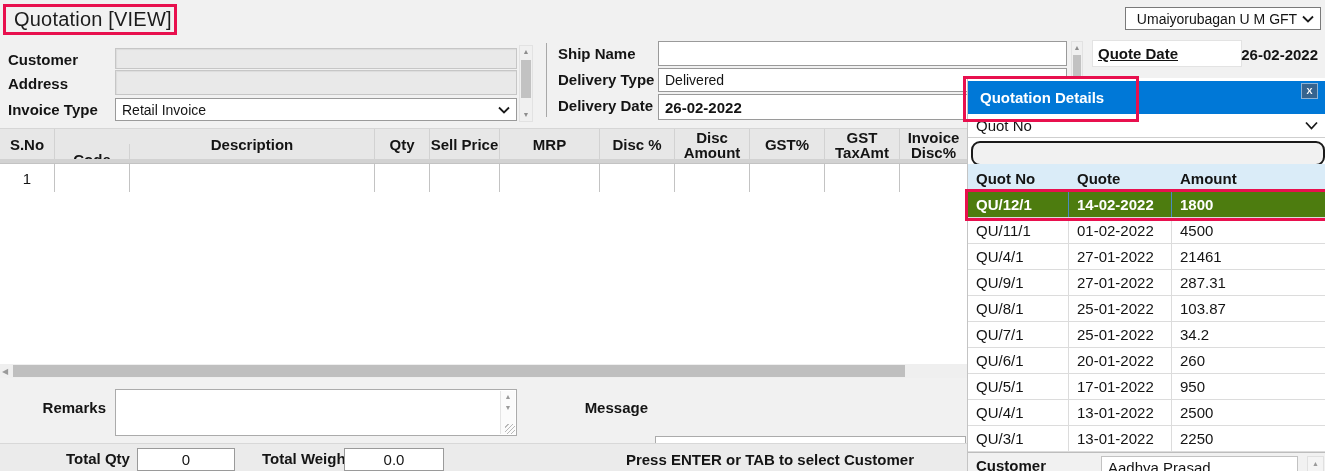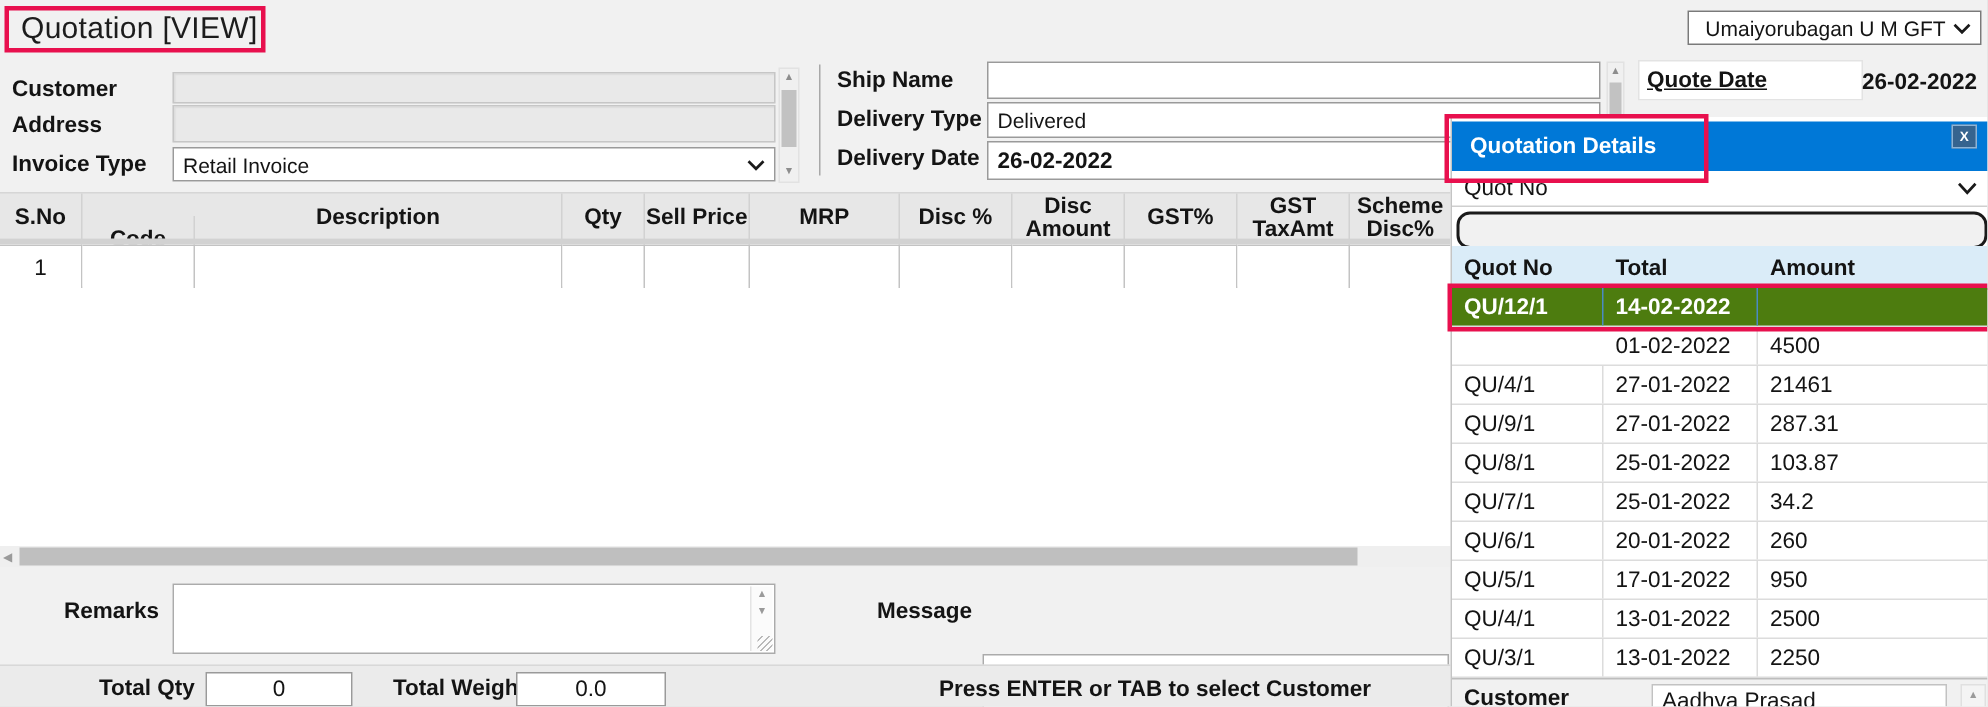--- a/index.html
+++ b/index.html
@@ -142,21 +142,21 @@
     <div class="gh-cell" style="left:0;width:55px;">S.No</div>
     <div class="gh-cell" style="left:55px;width:75px;margin-top:15px;">Code</div>
     <div class="gh-cell" style="left:130px;width:245px;">Description</div>
     <div class="gh-cell" style="left:375px;width:55px;">Qty</div>
     <div class="gh-cell" style="left:430px;width:70px;">Sell Price</div>
     <div class="gh-cell" style="left:500px;width:100px;">MRP</div>
     <div class="gh-cell" style="left:600px;width:75px;">Disc %</div>
     <div class="gh-cell" style="left:675px;width:75px;">Disc Amount</div>
     <div class="gh-cell" style="left:750px;width:75px;">GST%</div>
     <div class="gh-cell" style="left:825px;width:75px;">GST TaxAmt</div>
-    <div class="gh-cell" style="left:900px;width:67px;border-right:none;padding:0 2px;">Scheme Disc%</div>
+    <div class="gh-cell" style="left:900px;width:67px;border-right:none;padding:0 2px;">Invoice Disc%</div>
   </div>
   <div class="abs gthick" style="left:0;width:967px;"></div>
 
   <div class="abs grow" style="left:0;width:967px;">
     <div class="g-cell" style="left:0;width:55px;">1</div>
     <div class="g-cell" style="left:55px;width:75px;"></div>
     <div class="g-cell" style="left:130px;width:245px;"></div>
     <div class="g-cell" style="left:375px;width:55px;"></div>
     <div class="g-cell" style="left:430px;width:70px;"></div>
     <div class="g-cell" style="left:500px;width:100px;"></div>
@@ -210,30 +210,32 @@
           </svg>
       </span>
     </div>
 
     <div class="p-search">
       <input value="" style="">
     </div>
 
     <div class="p-lhead">
       <span class="hc c-q">Quot No</span>
-      <span class="hc c-d">Total</span>
+      <span class="hc c-d">Quote</span>
       <span class="hc c-a">Amount</span>
     </div>
 
     <div class="p-rows">
       <div class="p-row selected">
         <span class="rc c-q">QU/12/1</span>
         <span class="rc c-d">14-02-2022</span>
-      </div>
-      <div class="p-row">
+        <span class="rc c-a">1800</span>
+      </div>
+      <div class="p-row">
+        <span class="rc c-q">QU/11/1</span>
         <span class="rc c-d">01-02-2022</span>
         <span class="rc c-a">4500</span>
       </div>
       <div class="p-row">
         <span class="rc c-q">QU/4/1</span>
         <span class="rc c-d">27-01-2022</span>
         <span class="rc c-a">21461</span>
       </div>
       <div class="p-row">
         <span class="rc c-q">QU/9/1</span>

